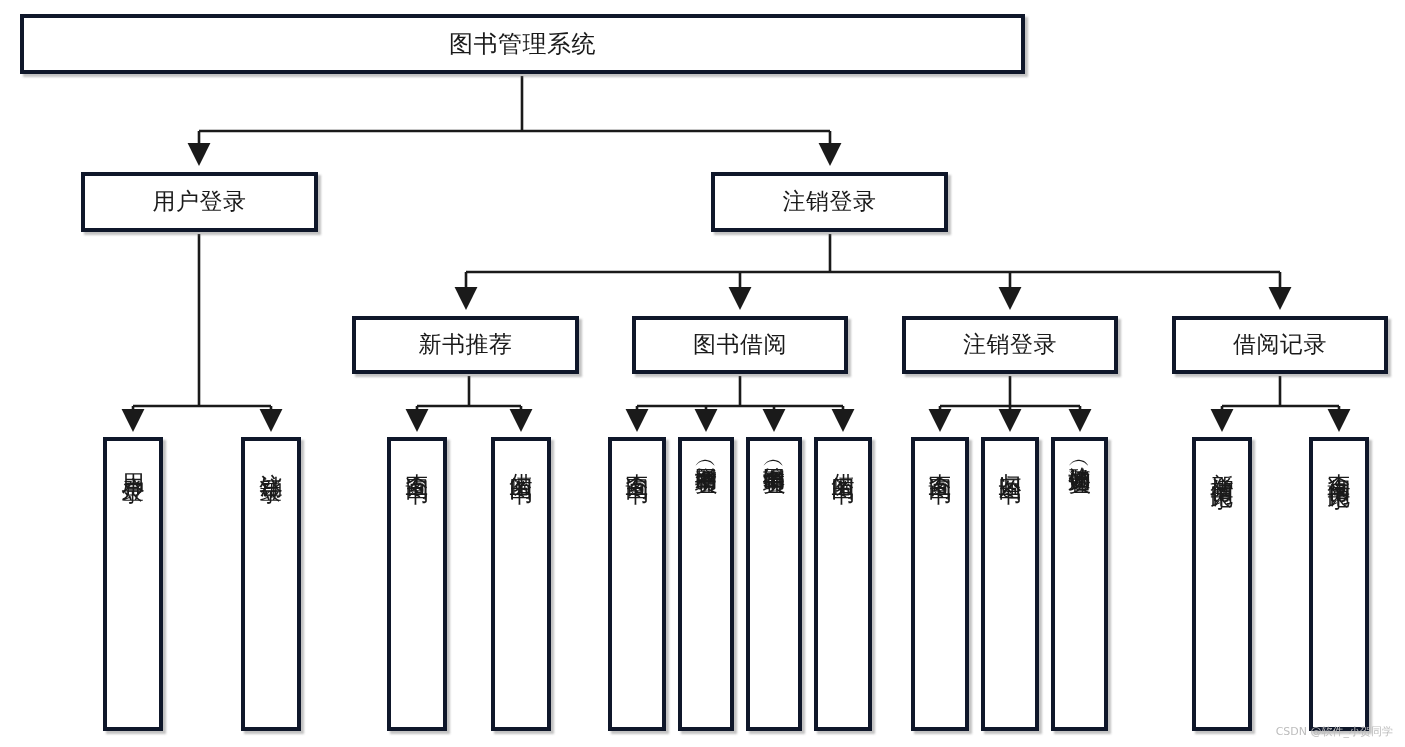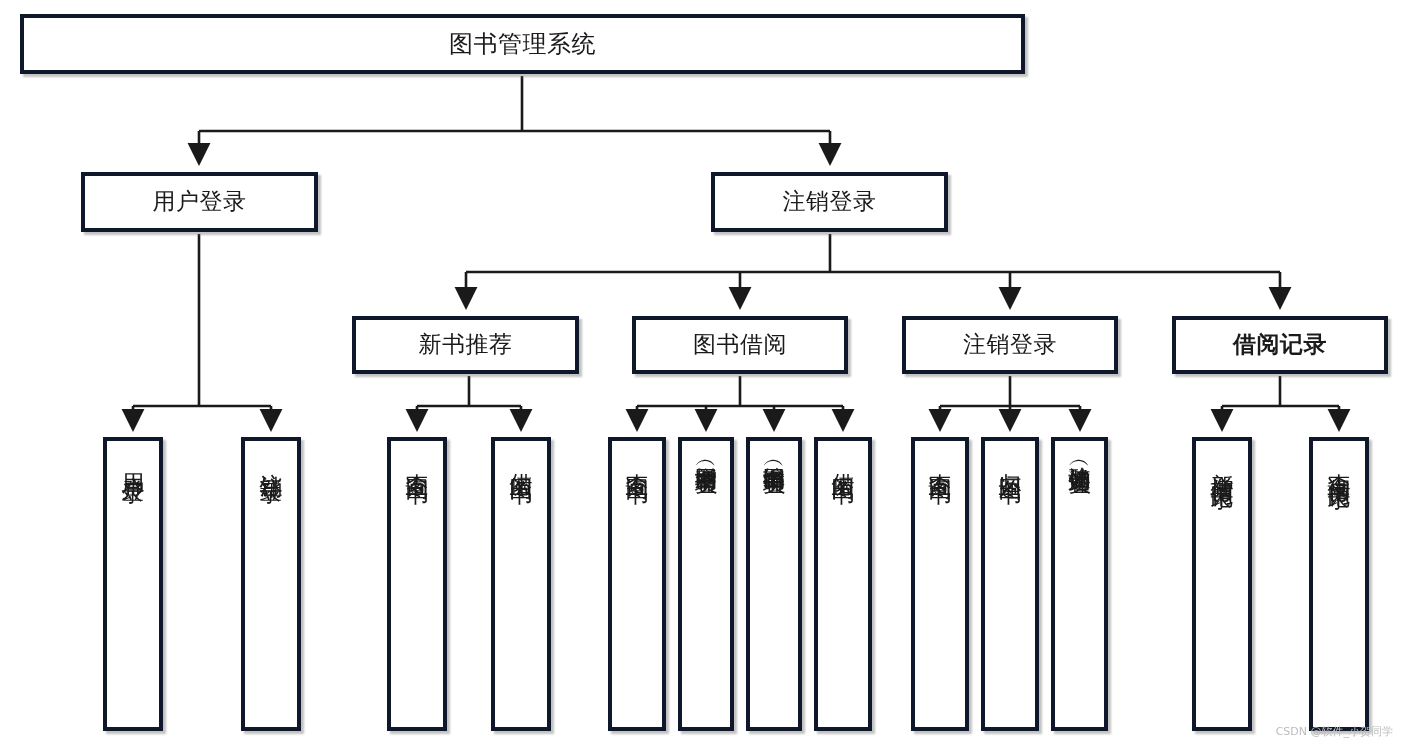--- a/index.html
+++ b/index.html
@@ -152,21 +152,21 @@
 
   <div class="node horiz" style="left:352px; top:316px; width:227px; height:58px;">
     <span class="label">新书推荐</span>
   </div>
   <div class="node horiz" style="left:632px; top:316px; width:216px; height:58px;">
     <span class="label">图书借阅</span>
   </div>
   <div class="node horiz" style="left:902px; top:316px; width:216px; height:58px;">
     <span class="label">注销登录</span>
   </div>
-  <div class="node horiz" style="left:1172px; top:316px; width:216px; height:58px;font-weight:bold;">
+  <div class="node horiz" style="left:1172px; top:316px; width:216px; height:58px;">
     <span class="label">借阅记录</span>
   </div>
 
   <div class="node vert" style="left:103px; top:437px; width:60px; height:294px;">
     <span class="label">用户登录</span>
   </div>
   <div class="node vert" style="left:241px; top:437px; width:60px; height:294px;">
     <span class="label">注销登录</span>
   </div>
 

